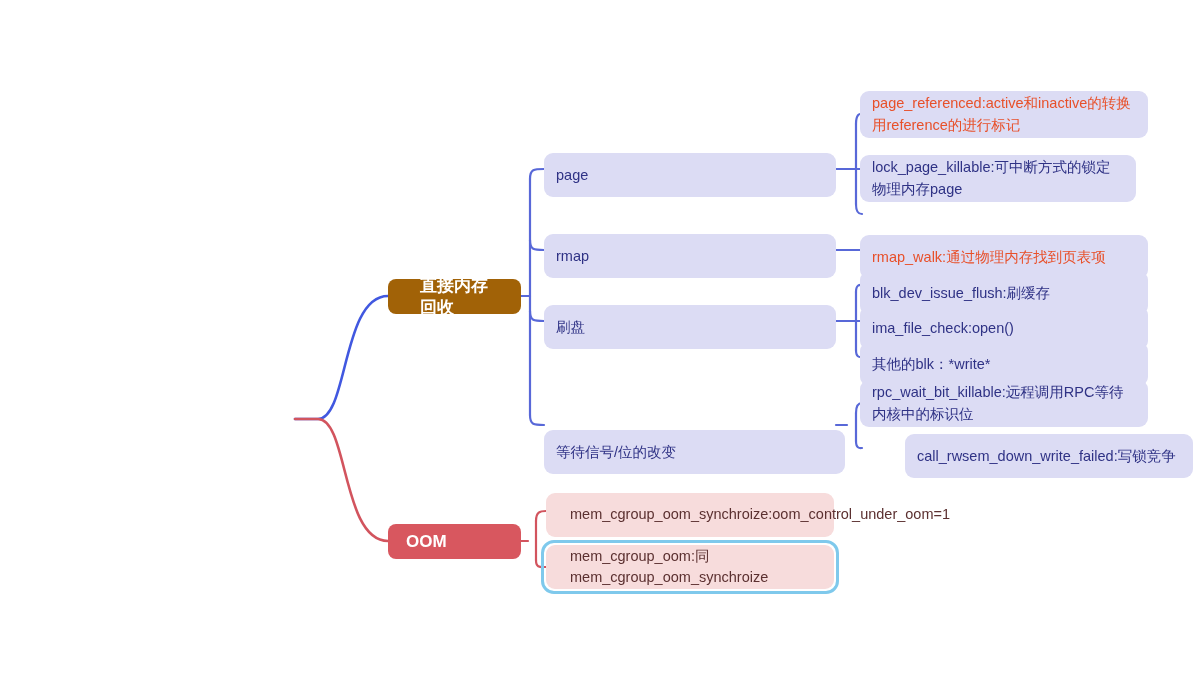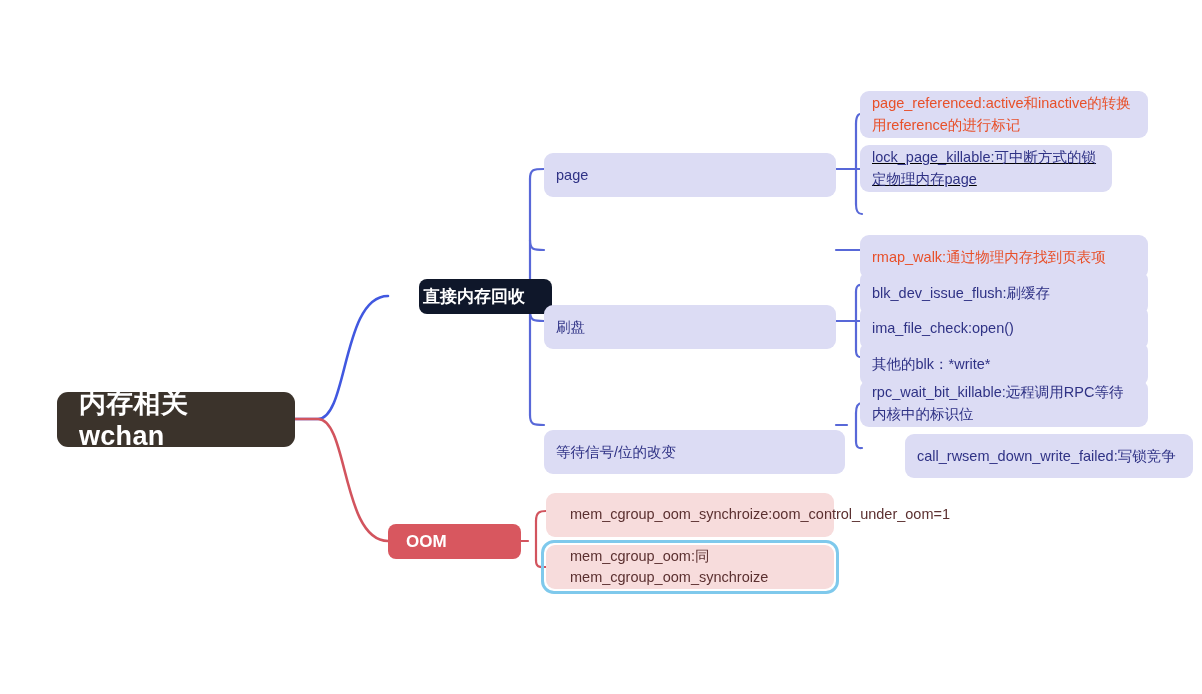--- a/index.html
+++ b/index.html
@@ -48,24 +48,23 @@
   .node-root .txt {
     color: #ffffff;
     font-size: 27px;
     font-weight: bold;
     letter-spacing: 0.3px;
     line-height: 1.2;
   }
 
   
   .node-l1-blue {
-    background: #0f172a;
+    background: #a16207;
     border-radius: 8px;
-    padding: 0 4px;
-    margin-left: 31px;
+    padding: 0 32px;
   }
   .node-l1-blue .txt {
     color: #ffffff;
     font-size: 17px;
     font-weight: bold;
     line-height: 1.25;
   }
 
   
   .node-l1-red {
@@ -151,50 +150,50 @@
     <path d="M856 413 L856 441" fill="none" stroke="#5868d8" stroke-width="2.2" stroke-linecap="round"></path>
     <path d="M856 413 C856 404 860 403 862 403" fill="none" stroke="#5868d8" stroke-width="2.2" stroke-linecap="round"></path>
     <path d="M856 441 C856 449 860 448 862 448" fill="none" stroke="#5868d8" stroke-width="2.2" stroke-linecap="round"></path>
 
     <path d="M521 541 L528 541" fill="none" stroke="#d2545e" stroke-width="2.2" stroke-linecap="round"></path>
     <path d="M536 521 L536 560" fill="none" stroke="#d2545e" stroke-width="2.2" stroke-linecap="round"></path>
     <path d="M536 521 C536 512 540 511 546 511" fill="none" stroke="#d2545e" stroke-width="2.2" stroke-linecap="round"></path>
     <path d="M536 560 C536 568 540 567 546 567" fill="none" stroke="#d2545e" stroke-width="2.2" stroke-linecap="round"></path>
   </svg>
 
-  <div class="node node-root" style="left:57px; top:392px; width:238px; height:55px;">
-    <span class="txt">内存相关wchan</span>
-  </div>
 
   <div class="node node-l1-blue" style="left:388px; top:279px; width:133px; height:35px;">
     <span class="txt">直接内存回收</span>
   </div>
 
   <div class="node node-l1-red" style="left:388px; top:524px; width:133px; height:35px;">
     <span class="txt">OOM</span>
   </div>
 
   <div class="node node-lav" style="left:544px; top:153px; width:292px; height:32px;">
     <span class="txt">page</span>
   </div>
 
+  <div class="node node-lav" style="left:544px; top:234px; width:292px; height:32px;">
+    <span class="txt">rmap</span>
+  </div>
 
   <div class="node node-lav" style="left:544px; top:305px; width:292px; height:32px;">
     <span class="txt">刷盘</span>
   </div>
 
   <div class="node node-lav" style="left:544px; top:430px; width:301px; height:32px;">
     <span class="txt">等待信号/位的改变</span>
   </div>
 
   <div class="node node-lav hl" style="left:860px; top:91px; width:288px; height:47px;">
     <span class="txt">page_referenced:active和inactive的转换用reference的进行标记</span>
   </div>
 
-  <div class="node node-lav" style="left:860px; top:145px; width:252px; height:47px;text-decoration:underline;">
+  <div class="node node-lav" style="left:860px; top:155px; width:276px; height:47px;">
     <span class="txt">lock_page_killable:可中断方式的锁定物理内存page</span>
   </div>
 
 
   <div class="node node-lav hl" style="left:860px; top:235px; width:288px; height:31px;">
     <span class="txt">rmap_walk:通过物理内存找到页表项</span>
   </div>
 
   <div class="node node-lav" style="left:860px; top:271px; width:288px; height:31px;">
     <span class="txt">blk_dev_issue_flush:刷缓存</span>

